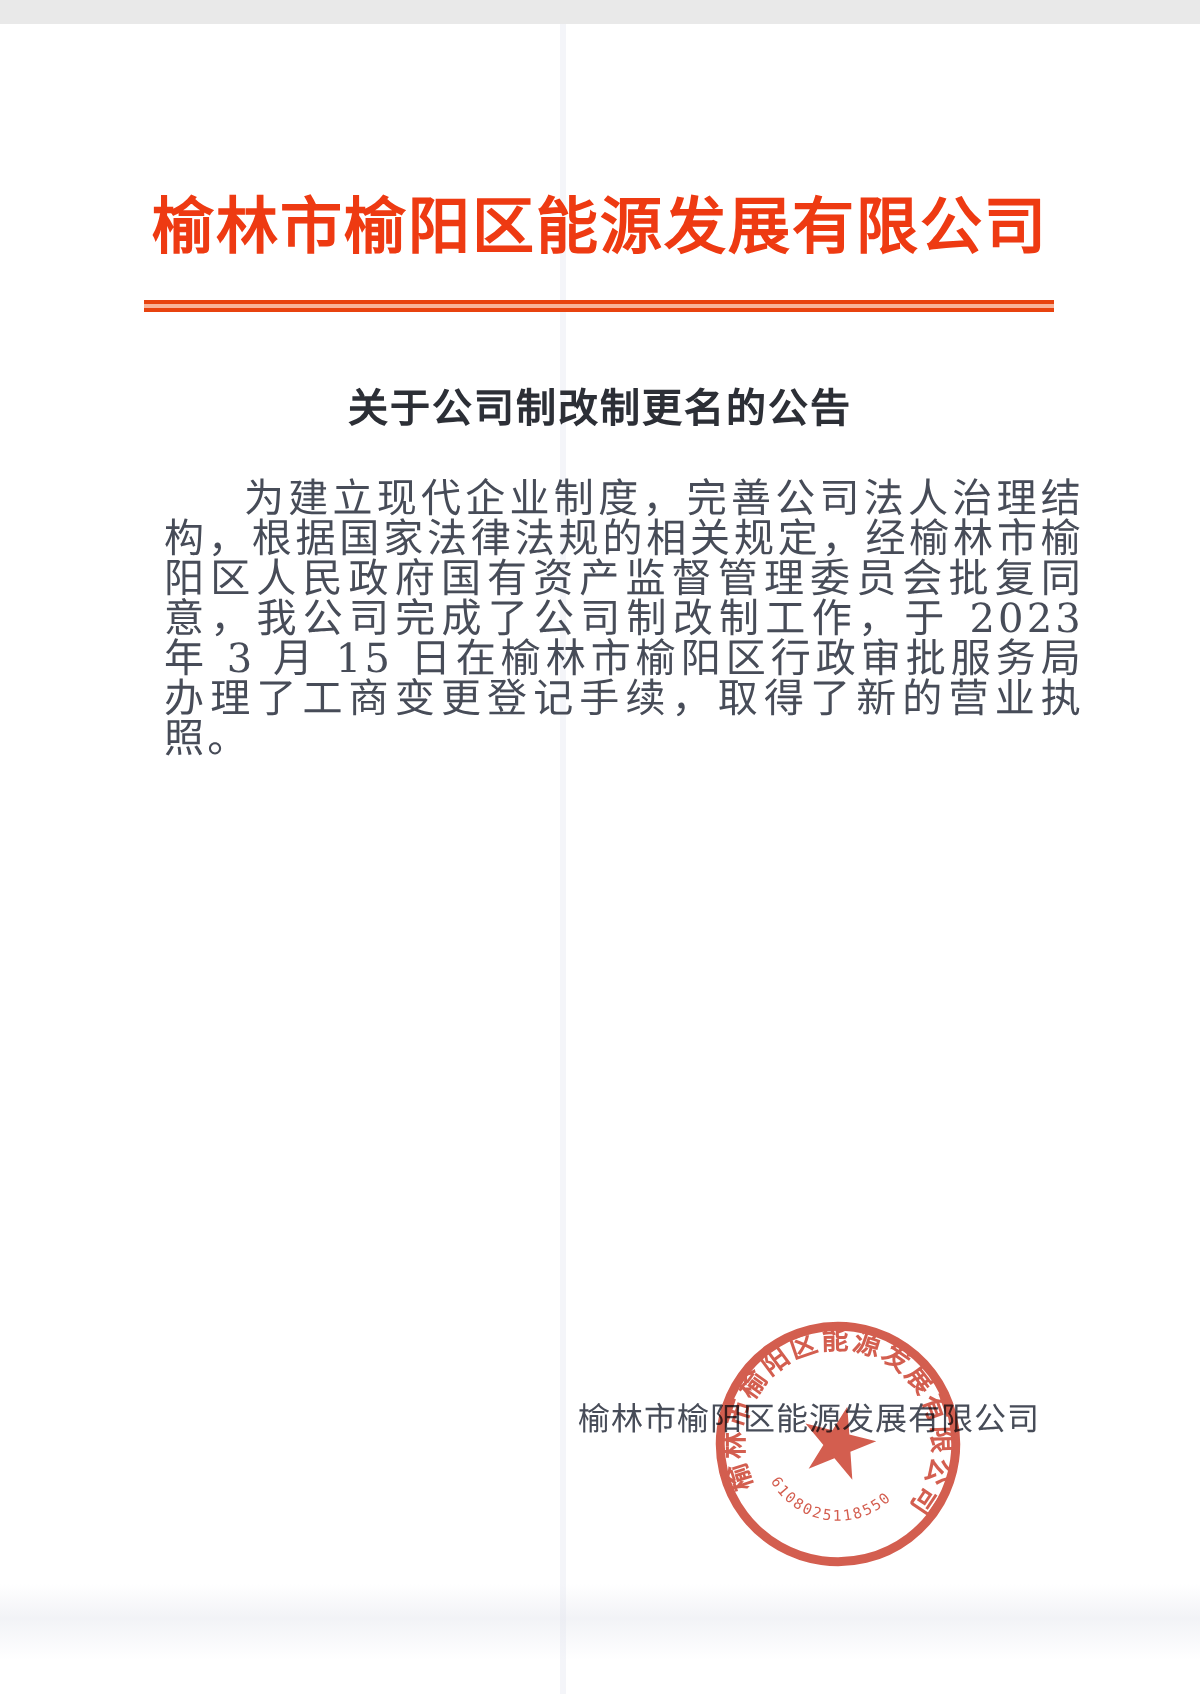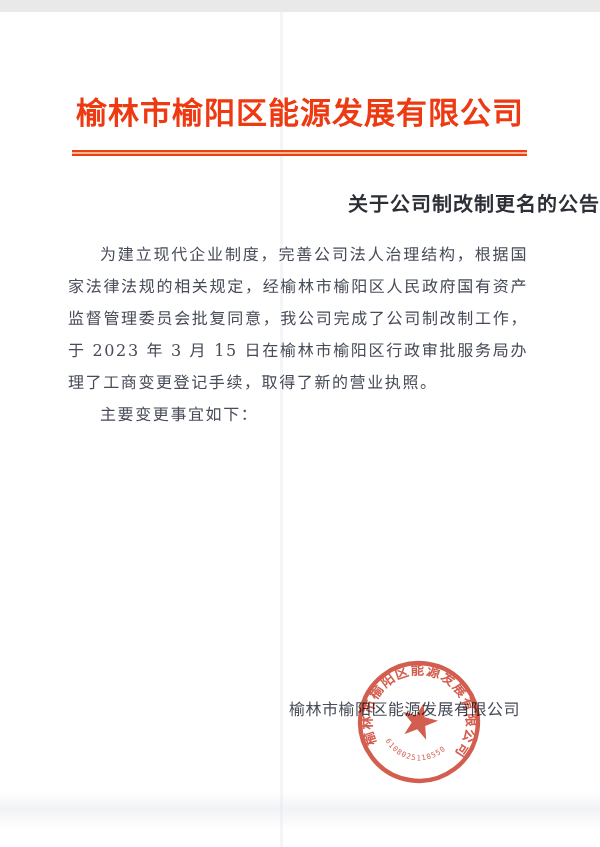--- a/index.html
+++ b/index.html
@@ -36,28 +36,28 @@
     letter-spacing:1px;
     color:var(--header-red);
     white-space:nowrap;
   }
   .red-rule{
     position:absolute;left:72px;top:138px;width:455px;height:6px;
     background:linear-gradient(180deg,var(--rule-red) 0 30%,#f8b49a 30% 66%,var(--rule-red) 66% 100%);
   }
   .doc-title{
     position:absolute;left:0;top:176px;width:600px;
-    text-align:right;
+    text-align:center;
     font-size:20px;font-weight:bold;
     color:var(--title-text);
     letter-spacing:1px;
   }
   .body-text{
-    position:absolute;left:68px;top:227px;width:460px;
-    font-size:16px;line-height:32px;
+    position:absolute;left:82px;top:227px;width:460px;
+    font-size:20px;line-height:20px;
     letter-spacing:1.6px;
     color:var(--body-text);
     text-align:justify;
   }
   .body-text p{
     margin:0;
     text-indent:2em;
   }
   .sign-block{
     position:absolute;right:80px;top:684px;
@@ -91,21 +91,20 @@
   <div class="scan-smudge"></div>
 
   <div class="letterhead">榆林市榆阳区能源发展有限公司</div>
 
   <div class="red-rule"></div>
 
   <div class="doc-title">关于公司制改制更名的公告</div>
 
   <div class="body-text">
     <p>为建立现代企业制度，完善公司法人治理结构，根据国家法律法规的相关规定，经榆林市榆阳区人民政府国有资产监督管理委员会批复同意，我公司完成了公司制改制工作，于 2023 年 3 月 15 日在榆林市榆阳区行政审批服务局办理了工商变更登记手续，取得了新的营业执照。</p>
-    <p>主要变更事宜如下：</p>
   </div>
 
   <div class="sign-block">
     <div class="sign-company">榆林市榆阳区能源发展有限公司</div>
   </div>
 
   <div class="seal">
     <svg viewBox="0 0 200 200">
       <defs>
         <path id="seal-name-arc" d="M 39.4 142.4 A 74 74 0 1 1 160.6 142.4" fill="none"></path>

